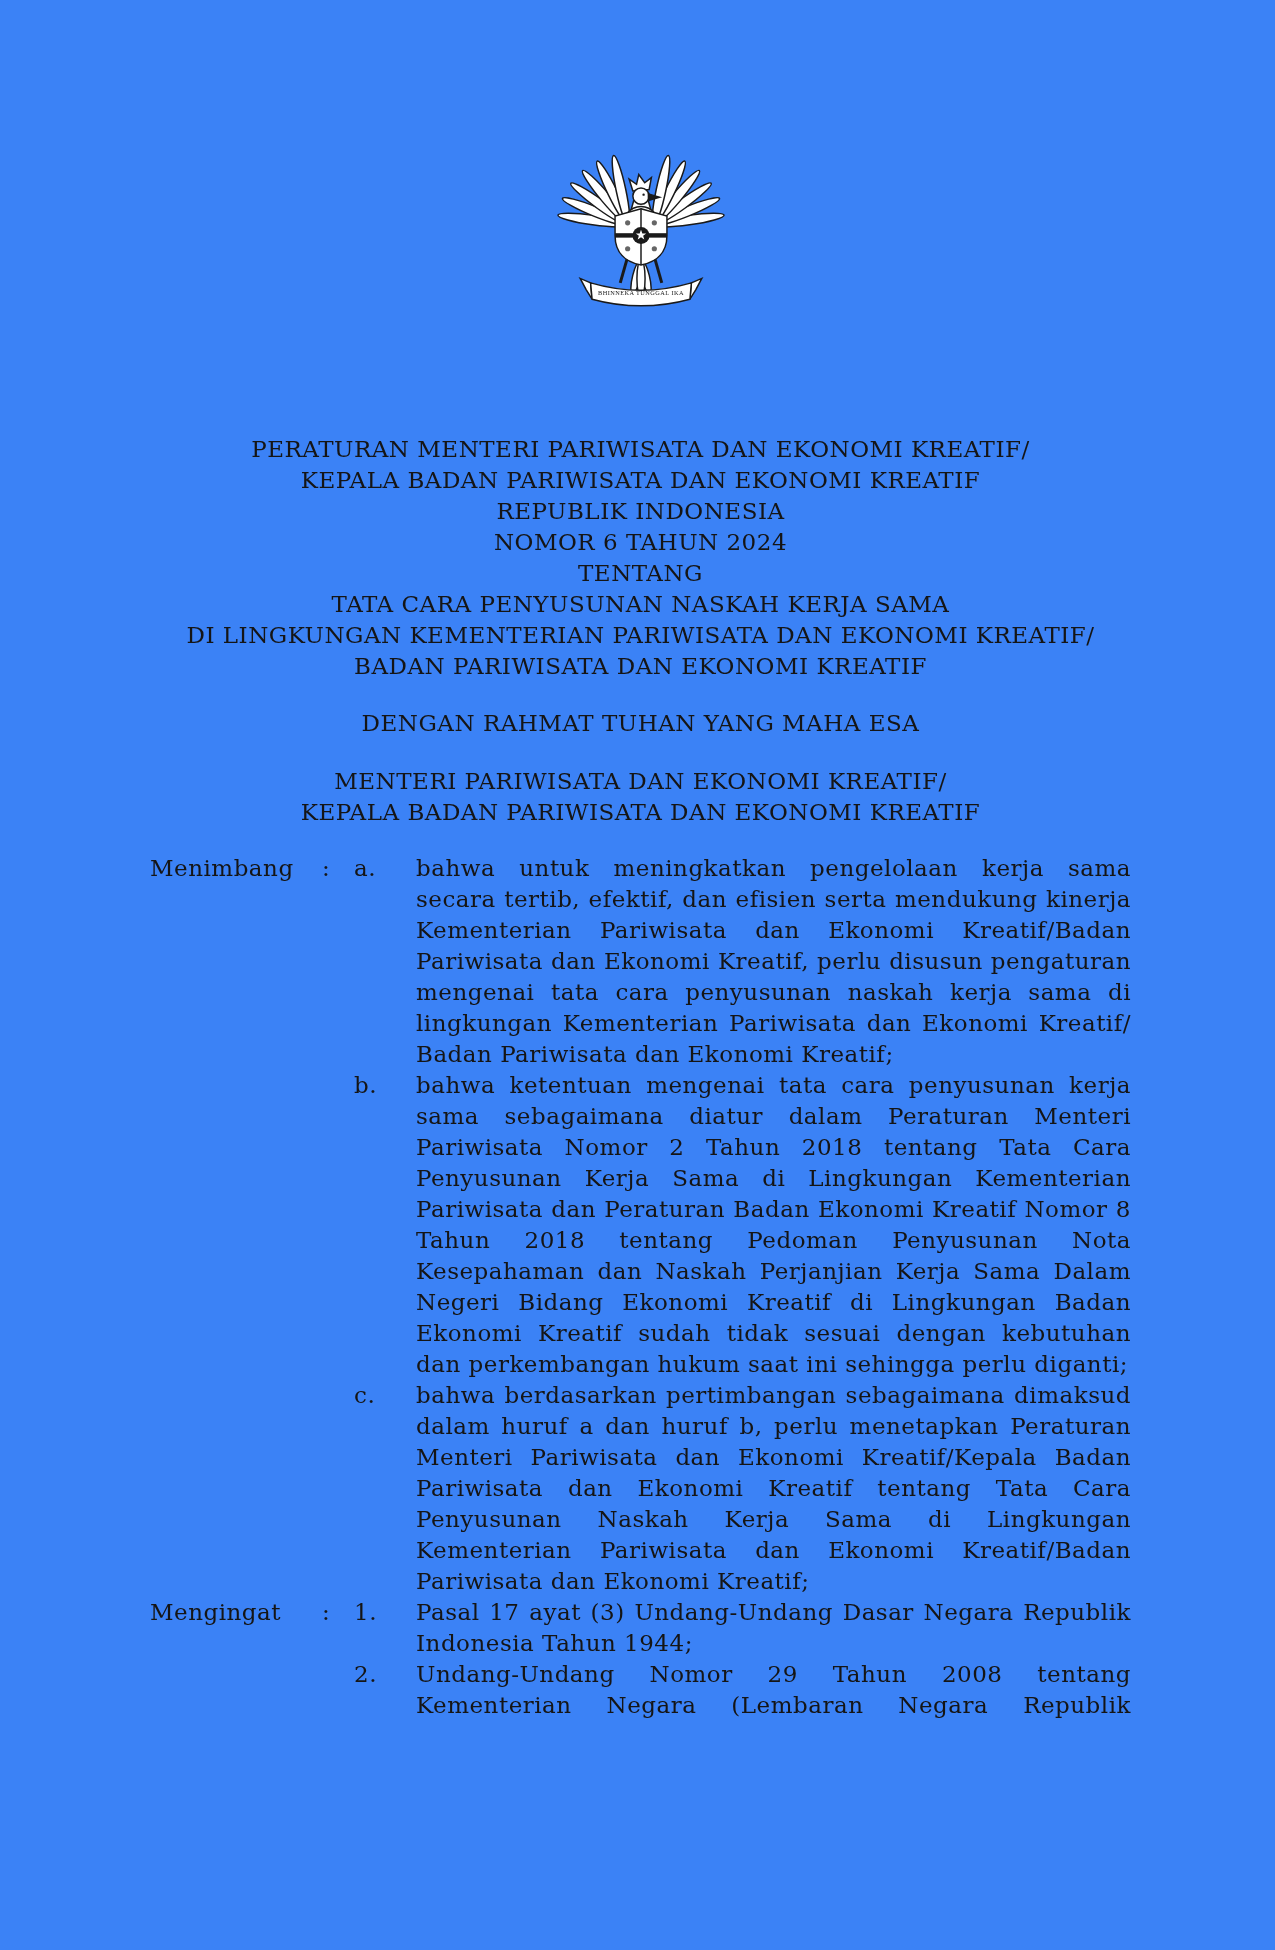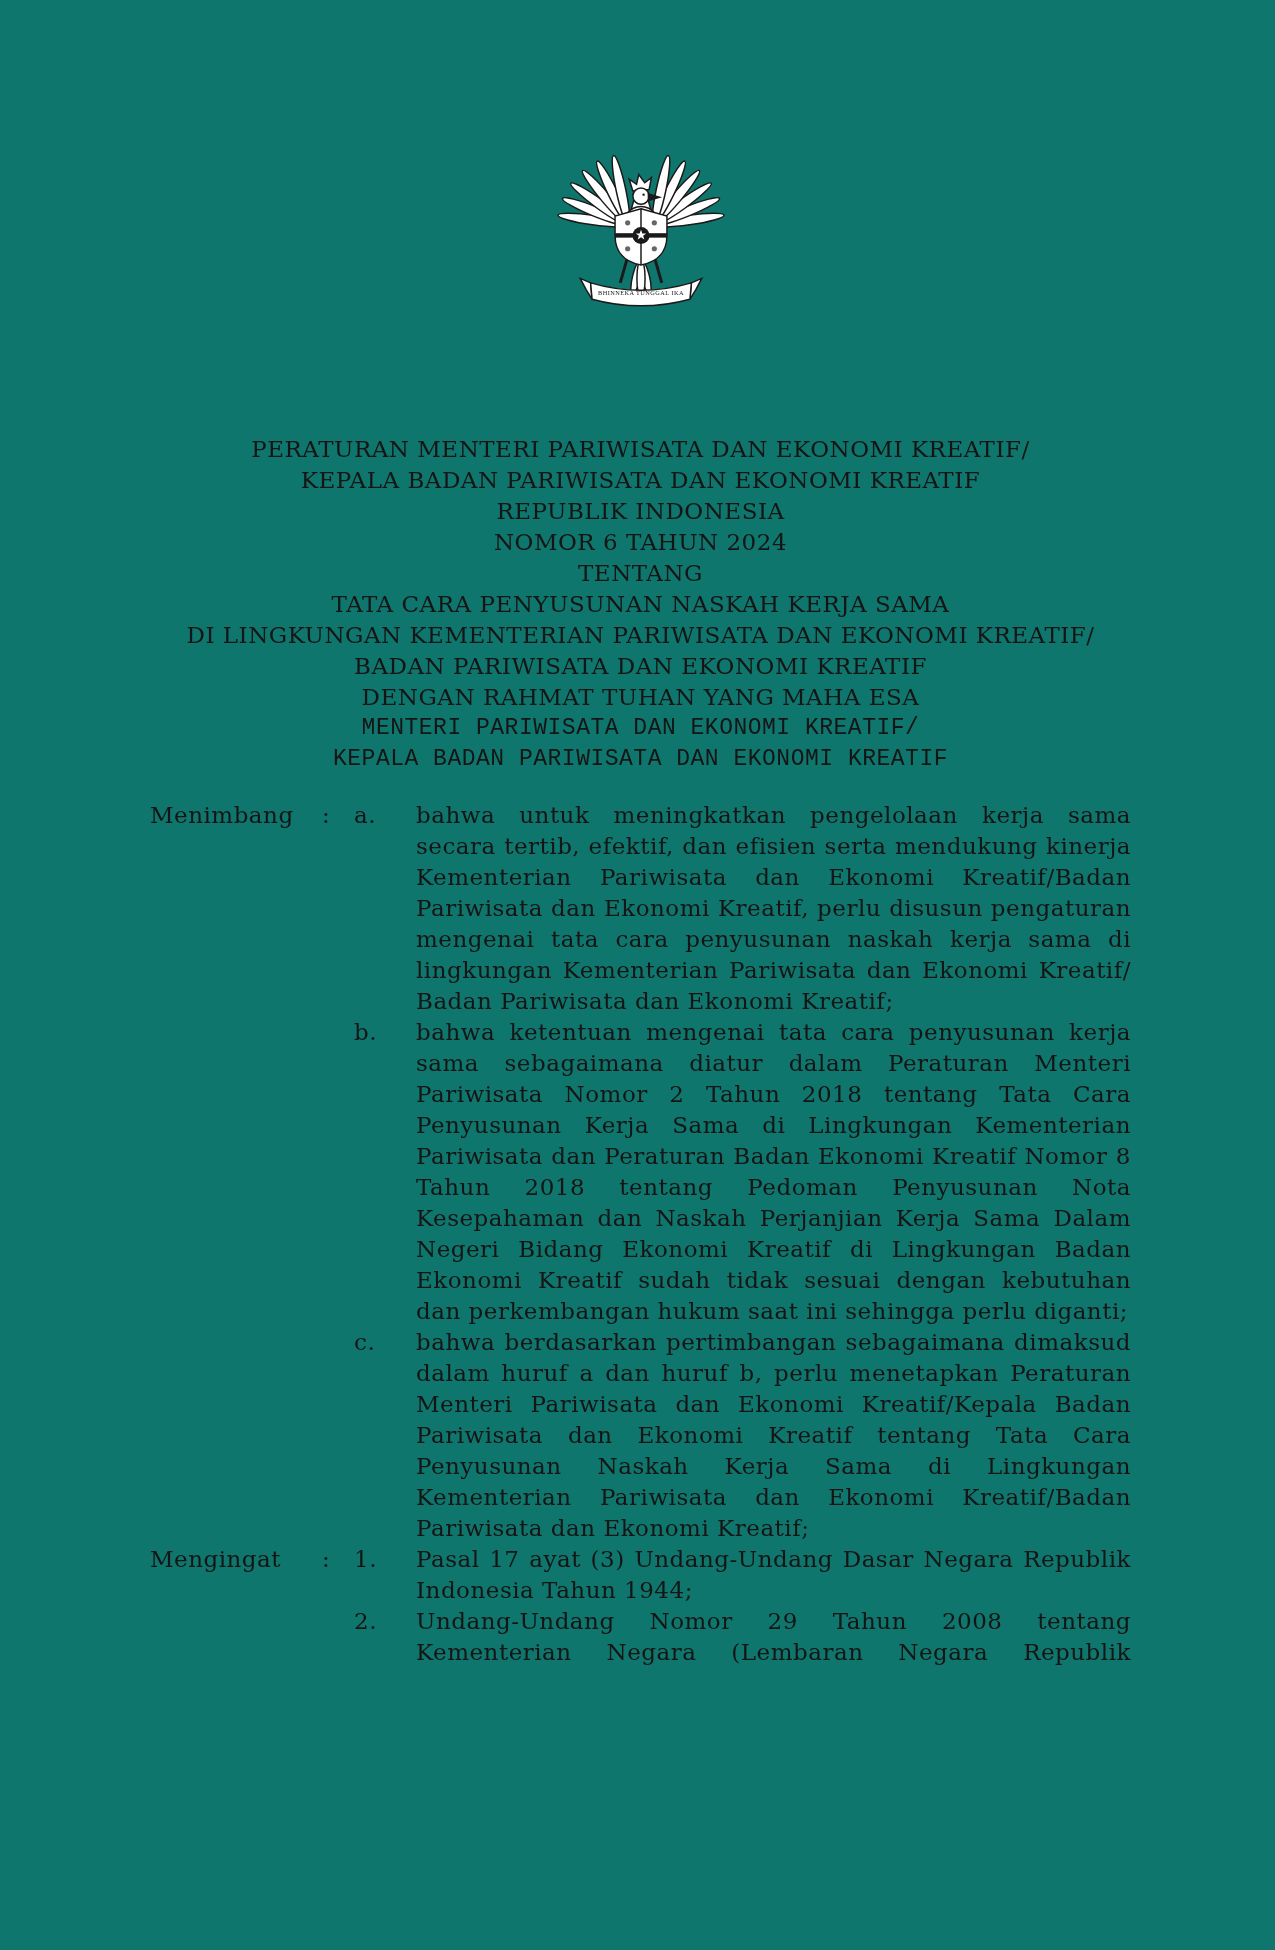--- a/index.html
+++ b/index.html
@@ -9,29 +9,29 @@
     font-family: "DejaVu Serif", "Liberation Serif", serif;
     font-size: 23px;
     line-height: 31px;
     color: #151515;
   }
   .page {
     width: 1275px;
     height: 1950px;
     padding: 0 144px 12px 150px;
     overflow: hidden;
-    background: #0f766e;
+    background: #3b82f6;
   }
   .emblem-wrap { text-align: center; padding-top: 142px; }
   .emblem { display: inline-block; }
 
   .title-block { margin-top: 112px; text-align: center; letter-spacing: 0.5px; }
   .tline { display: block; }
-  .invocation { text-align: center; letter-spacing: 0.5px; }
-  .authority { text-align: center; letter-spacing: 0.5px; font-family: Liberation Mono, monospace; }
+  .invocation { margin-top: 26px; text-align: center; letter-spacing: 0.5px; }
+  .authority { margin-top: 27px; text-align: center; letter-spacing: 0.5px; }
 
   .clause { display: block; }
   .clause.first { margin-top: 25px; }
   .clause.second { }
   .crow {
     display: grid;
     grid-template-columns: 172px 32px 62px auto;
     align-items: start;
   }
   .clabel, .csep, .cmarker { letter-spacing: 0.5px; }

